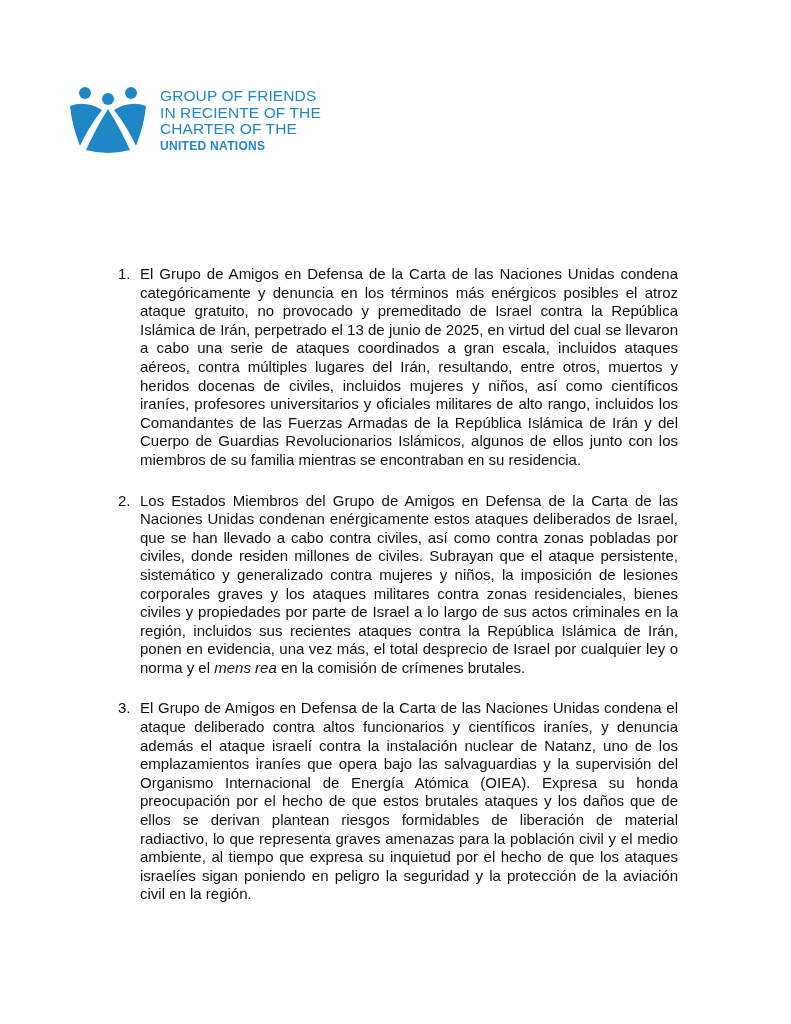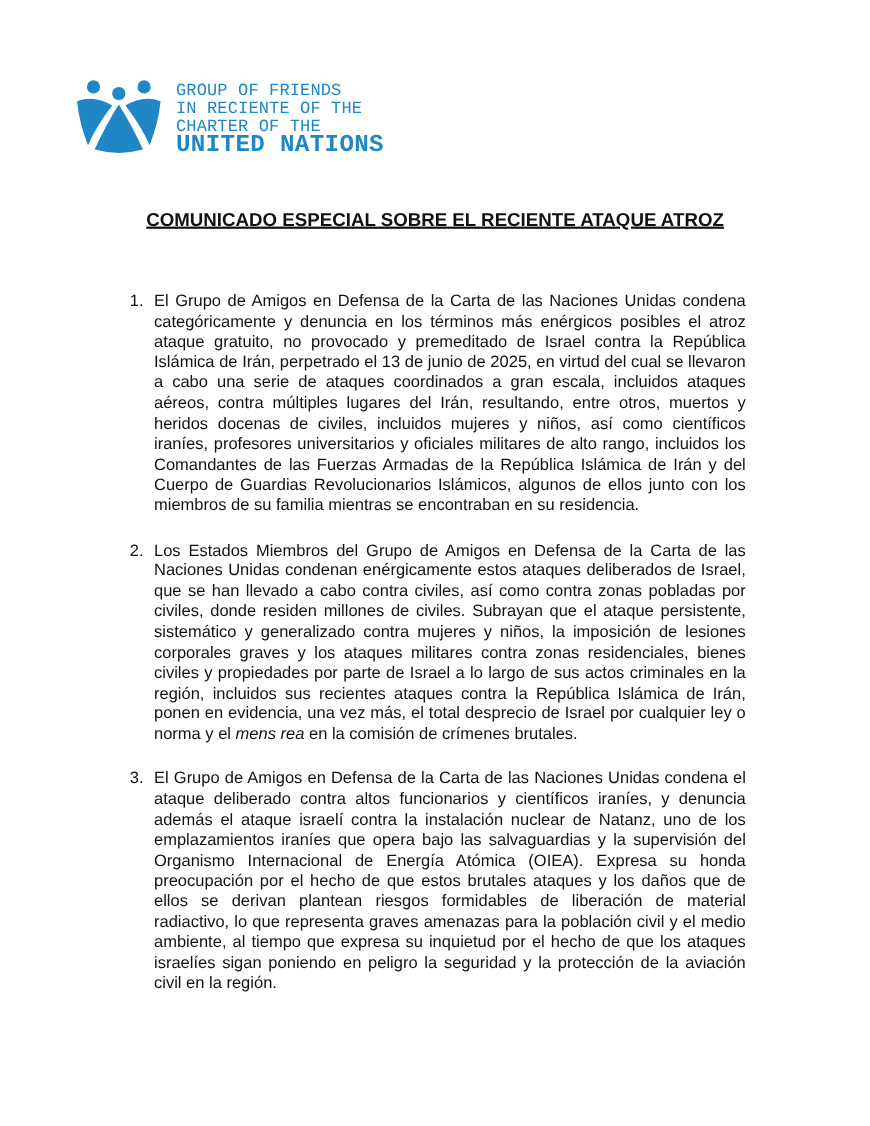--- a/index.html
+++ b/index.html
@@ -1,20 +1,20 @@
 <!DOCTYPE html>
 <html><head>
   <meta charset="utf-8">
   <style>
     html, body { margin: 0; padding: 0; background: #ffffff; }
     body { width: 791px; height: 1024px; position: relative; overflow: hidden; font-family: "Liberation Sans", sans-serif; color: #111; }
-    .logo { position: absolute; left: 68px; top: 70px; display: flex; align-items: flex-start; font-family: Liberation Mono, monospace; }
+    .logo { position: absolute; left: 68px; top: 84px; display: flex; align-items: flex-start; }
     .logo svg { width: 80px; height: 70px; }
     .logo-text { margin-left: 12px; margin-top: 4px; color: #1f87c6; font-size: 15.5px; line-height: 16.5px; letter-spacing: 0.1px; }
-    .logo-text .bold { font-weight: bold; font-size: 22px; letter-spacing: 0.3px; }
+    .logo-text .bold { font-weight: bold; font-size: 12px; letter-spacing: 0.3px; }
     .title { position: absolute; left: 100px; top: 190px; width: 591px; text-align: center; font-weight: bold; font-size: 17px; line-height: 20px; text-decoration: underline; text-decoration-thickness: 1.5px; }
     .items { position: absolute; left: 118px; top: 265px; width: 560px; }
     .item { display: flex; font-size: 15px; line-height: 18.6px; margin-bottom: 22px; }
     .item .num { width: 22px; flex: none; }
     .item .text { flex: 1; text-align: justify; }
     .item .text i { font-style: italic; }
   </style>
 </head>
 <body>
 
@@ -29,21 +29,20 @@
   </svg>
   <div class="logo-text">
     <div>GROUP OF FRIENDS</div>
     <div>IN RECIENTE OF THE</div>
     <div>CHARTER OF THE</div>
     <div class="bold">UNITED NATIONS</div>
   </div>
 </div>
 
 <div class="title">
-  <div>COMUNICADO ESPECIAL SOBRE EL RECIENTE ATAQUE ATROZ</div>
 </div>
 
 <div class="items">
   <div class="item">
     <span class="num">1.</span>
     <span class="text">El Grupo de Amigos en Defensa de la Carta de las Naciones Unidas condena categóricamente y denuncia en los términos más enérgicos posibles el atroz ataque gratuito, no provocado y premeditado de Israel contra la República Islámica de Irán, perpetrado el 13 de junio de 2025, en virtud del cual se llevaron a cabo una serie de ataques coordinados a gran escala, incluidos ataques aéreos, contra múltiples lugares del Irán, resultando, entre otros, muertos y heridos docenas de civiles, incluidos mujeres y niños, así como científicos iraníes, profesores universitarios y oficiales militares de alto rango, incluidos los Comandantes de las Fuerzas Armadas de la República Islámica de Irán y del Cuerpo de Guardias Revolucionarios Islámicos, algunos de ellos junto con los miembros de su familia mientras se encontraban en su residencia.</span>
   </div>
   <div class="item">
     <span class="num">2.</span>
     <span class="text"><span>Los Estados Miembros del Grupo de Amigos en Defensa de la Carta de las Naciones Unidas condenan enérgicamente estos ataques deliberados de Israel, que se han llevado a cabo contra civiles, así como contra zonas pobladas por civiles, donde residen millones de civiles. Subrayan que el ataque persistente, sistemático y generalizado contra mujeres y niños, la imposición de lesiones corporales graves y los ataques militares contra zonas residenciales, bienes civiles y propiedades por parte de Israel a lo largo de sus actos criminales en la región, incluidos sus recientes ataques contra la República Islámica de Irán, ponen en evidencia, una vez más, el total desprecio de Israel por cualquier ley o norma y el </span><i>mens rea</i><span> en la comisión de crímenes brutales.</span></span>

